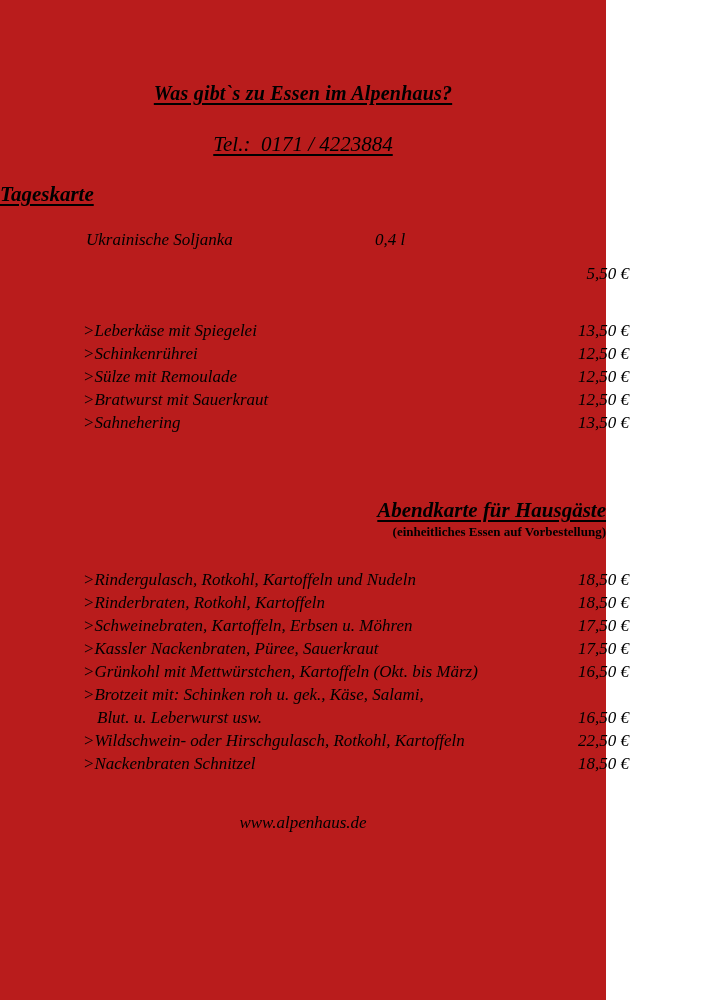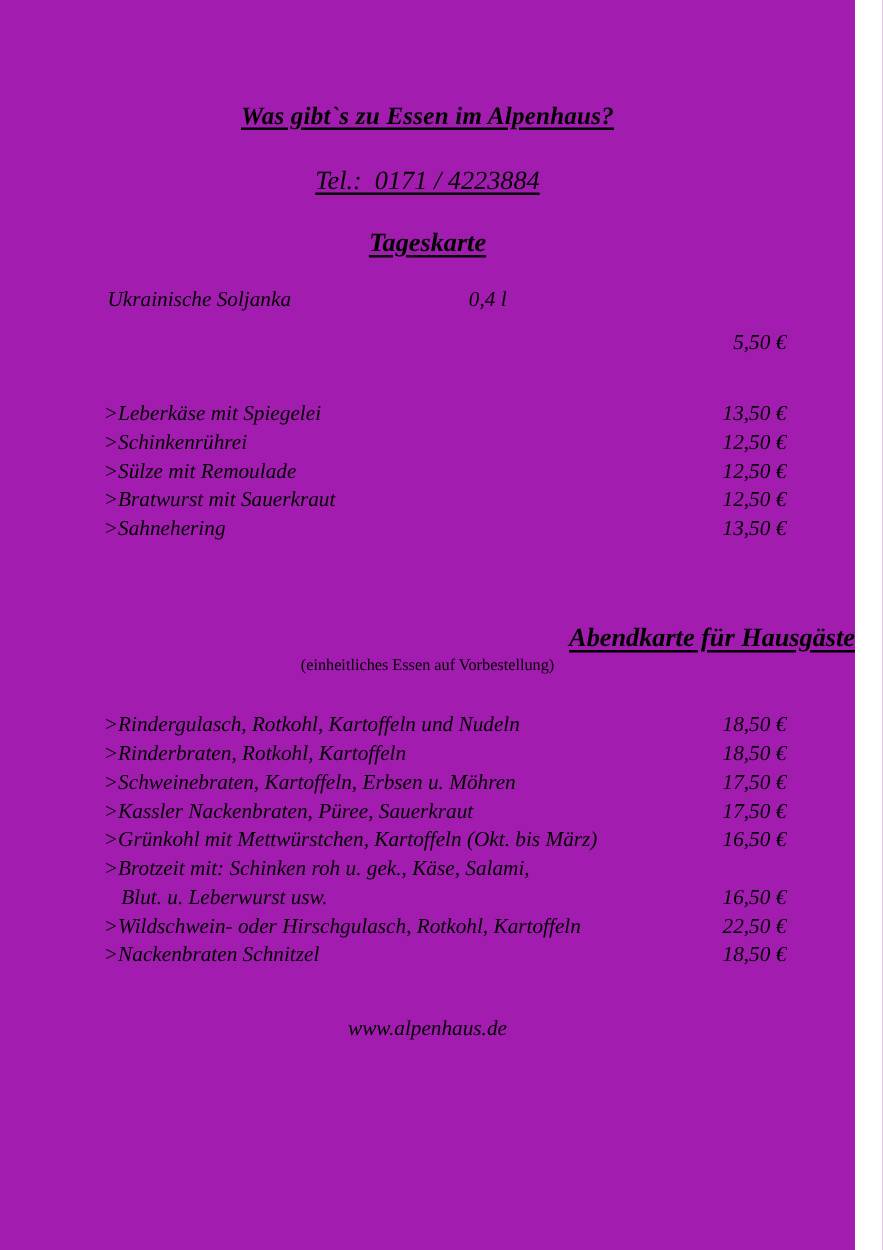--- a/index.html
+++ b/index.html
@@ -12,23 +12,23 @@
     height: 1000px;
     position: relative;
     font-family: "Liberation Serif", "DejaVu Serif", serif;
     color: #000000;
     overflow: hidden;
   }
 
   .page {
     position: absolute;
     left: 0; top: 0;
-    width: 684px;
+    width: 606px;
     height: 1000px;
-    background: #a21caf;
+    background: #b91c1c;
   }
 
   
   .doc-title {
     position: absolute;
     left: 0; right: 0;
     top: 82px;
     text-align: center;
     font-size: 20px;
     font-weight: bold;
@@ -46,21 +46,20 @@
     font-style: italic;
     font-weight: normal;
     text-decoration: underline;
     text-underline-offset: 3px;
     white-space: pre;
   }
   .section-heading-day {
     position: absolute;
     left: 0; right: 0;
     top: 182px;
-    text-align: center;
     font-size: 21px;
     font-weight: bold;
     font-style: italic;
     text-decoration: underline;
     text-underline-offset: 3px;
   }
   .section-heading-evening {
     position: absolute;
     left: 0; right: 0;
     top: 498px;
@@ -68,24 +67,24 @@
     font-size: 21px;
     font-weight: bold;
     font-style: italic;
     text-decoration: underline;
     text-underline-offset: 3px;
   }
   .section-subnote {
     position: absolute;
     left: 0; right: 0;
     top: 524px;
-    text-align: center;
+    text-align: right;
     font-size: 13px;
     font-style: normal;
-    font-weight: normal;
+    font-weight: bold;
   }
 
   
   .row {
     position: absolute;
     left: 83px;
     width: 546px;
     font-size: 17px;
     font-style: italic;
     white-space: nowrap;

